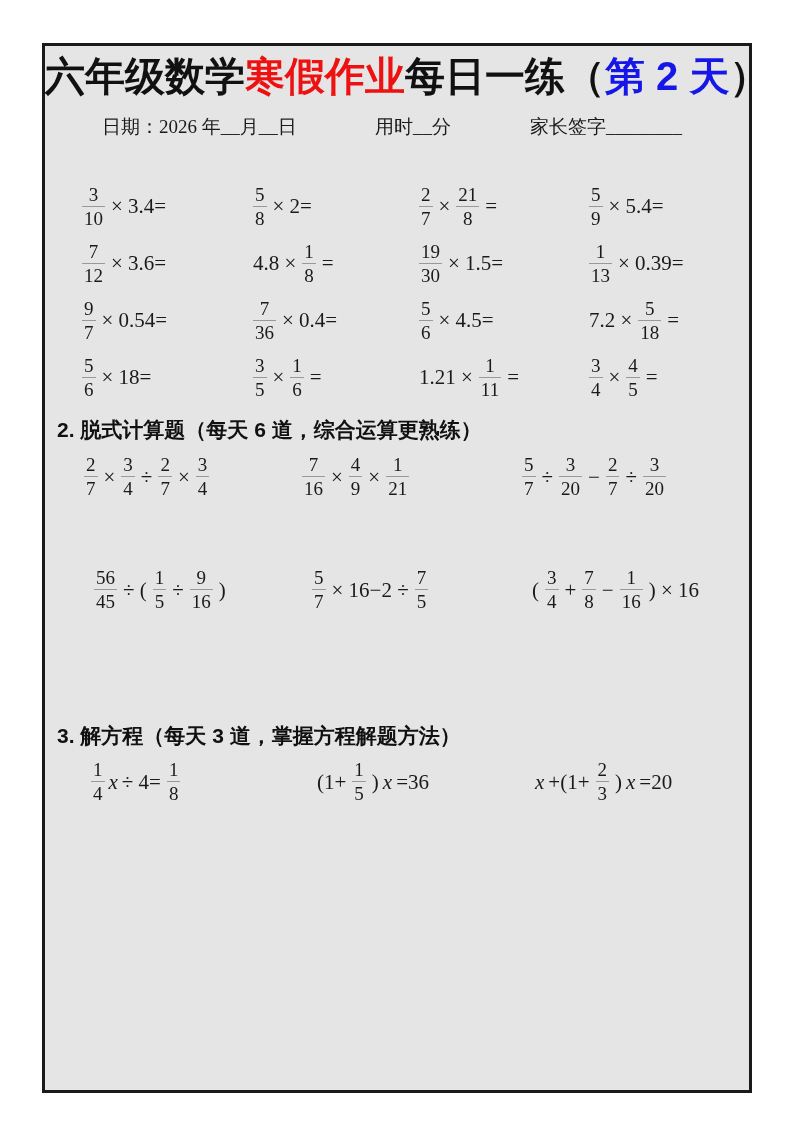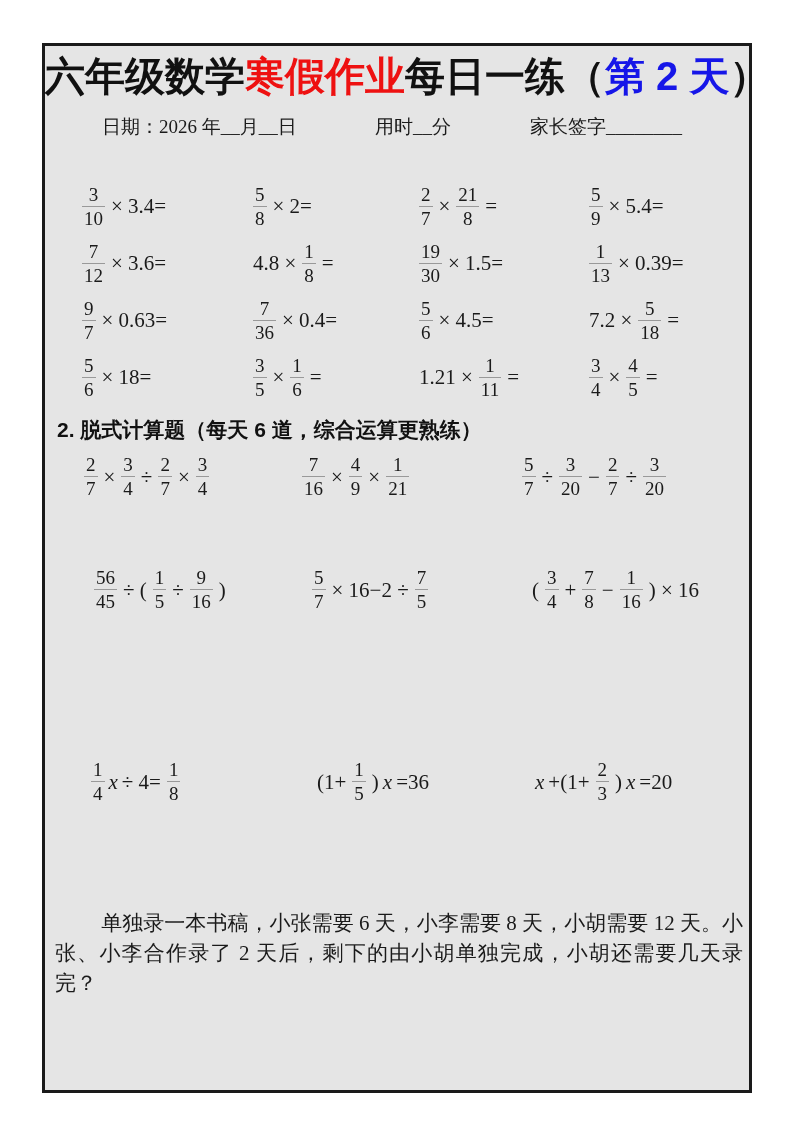--- a/index.html
+++ b/index.html
@@ -124,21 +124,21 @@
           <span class="fden">13</span>
         </span>
         <span class="mtxt">× 0.39=</span>
       </div>
       <div class="prob">
         <span class="frac">
           <span class="fnum">9</span>
           <span class="fbar"></span>
           <span class="fden">7</span>
         </span>
-        <span class="mtxt">× 0.63=</span>
+        <span class="mtxt">× 0.54=</span>
       </div>
       <div class="prob">
         <span class="frac">
           <span class="fnum">7</span>
           <span class="fbar"></span>
           <span class="fden">36</span>
         </span>
         <span class="mtxt">× 0.4=</span>
       </div>
       <div class="prob">
@@ -327,20 +327,21 @@
         <span class="mtxt">−</span>
         <span class="frac">
           <span class="fnum">1</span>
           <span class="fbar"></span>
           <span class="fden">16</span>
         </span>
         <span class="mtxt">) × 16</span>
       </div>
     </div>
 
+  <h2 class="head h3pos">3. 解方程（每天 3 道，掌握方程解题方法）</h2>
   <div class="grid s3">
       <div class="prob">
         <span class="frac">
           <span class="fnum">1</span>
           <span class="fbar"></span>
           <span class="fden">4</span>
         </span>
         <span class="mi">x</span>
         <span class="mtxt">÷ 4=</span>
         <span class="frac">
@@ -367,15 +368,14 @@
           <span class="fnum">2</span>
           <span class="fbar"></span>
           <span class="fden">3</span>
         </span>
         <span class="mtxt">)</span>
         <span class="mi">x</span>
         <span class="mtxt">=20</span>
       </div>
     </div>
 
-  <p class="para">单独录一本书稿，小张需要 6 天，小李需要 8 天，小胡需要 12 天。小张、小李合作录了 2 天后，剩下的由小胡单独完成，小胡还需要几天录完？</p>
 
 </div>
 
 </body></html>

